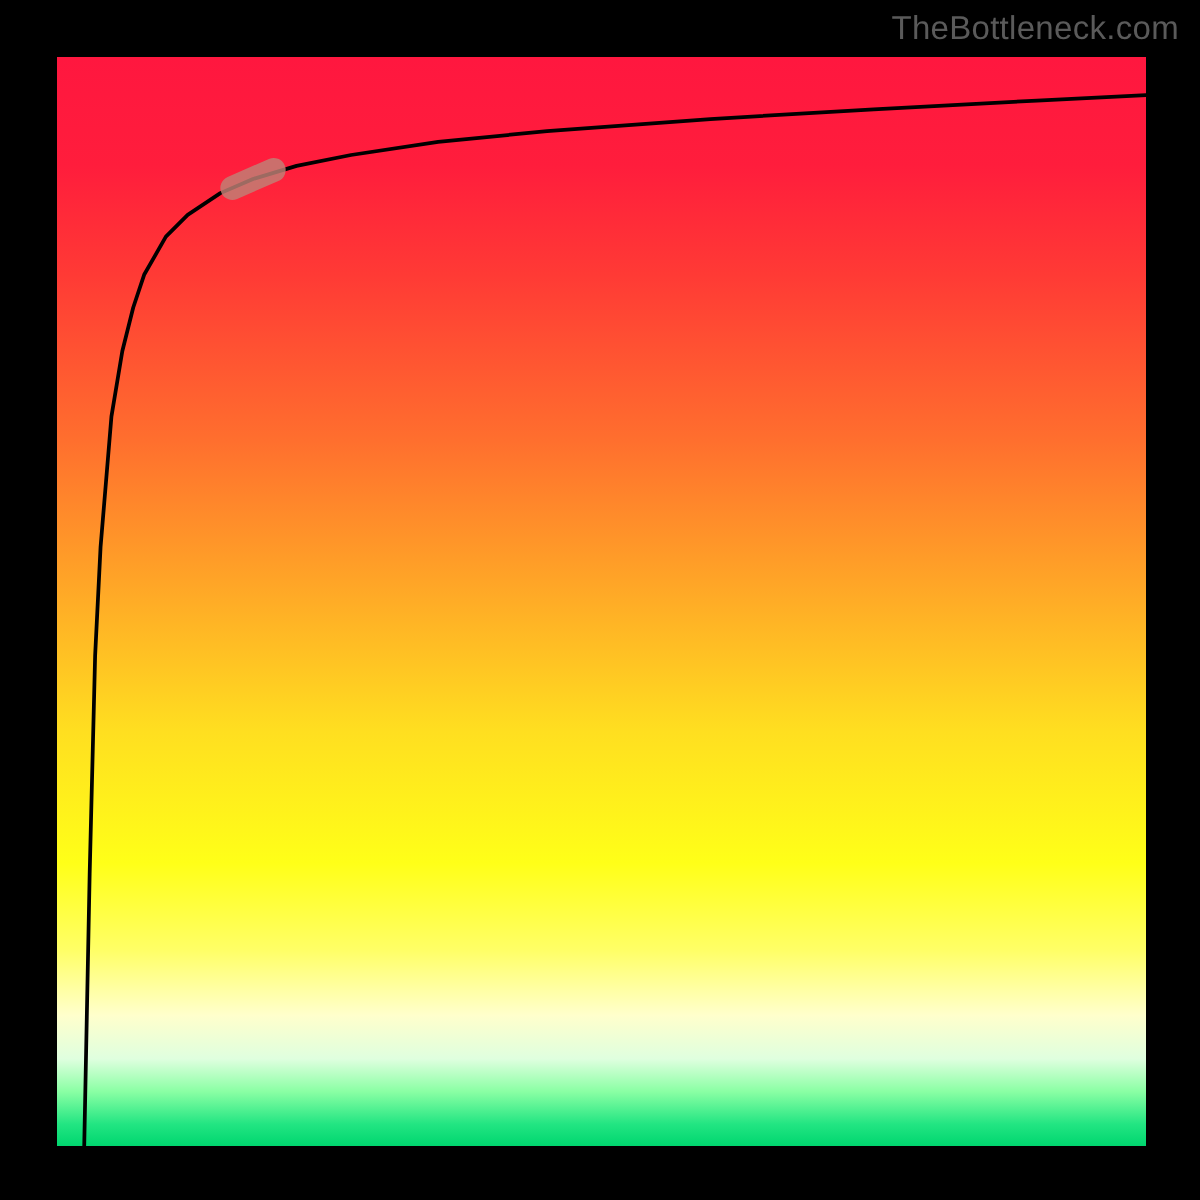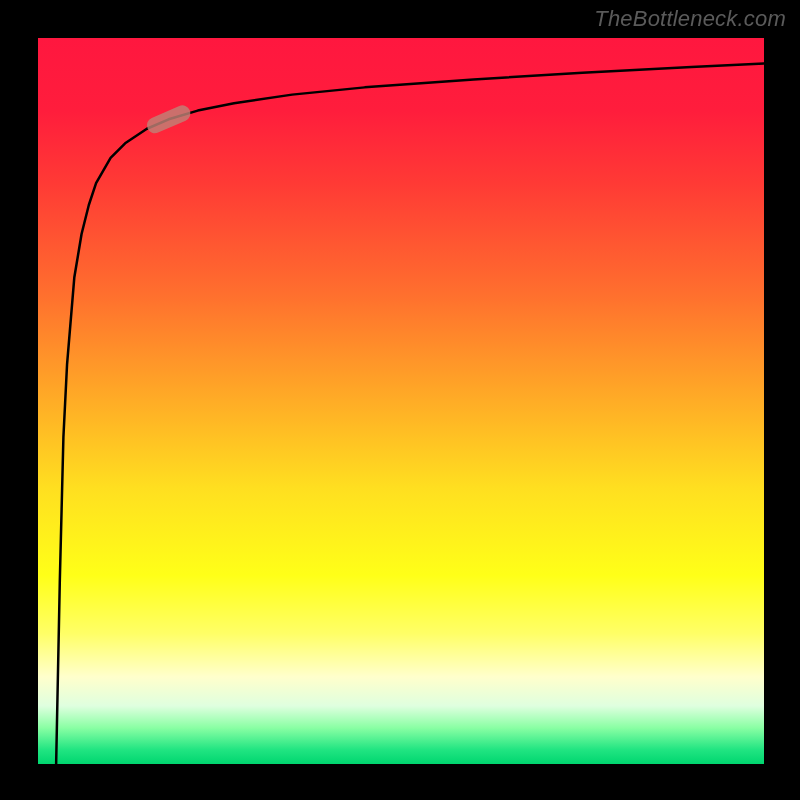--- a/index.html
+++ b/index.html
@@ -9,21 +9,20 @@
     height: 800px;
     overflow: hidden;
     background: #000;
     font-family: Arial, Helvetica, sans-serif;
   }
   .stage {
     position: relative;
     width: 800px;
     height: 800px;
     background: #000;
-    font-style: italic;
   }
   .plot-area {
     position: absolute;
     left: 38px;
     top: 38px;
     width: 726px;
     height: 726px;
     background: linear-gradient(to bottom,
       #ff173f 0%,
       #ff1d3c 10%,

